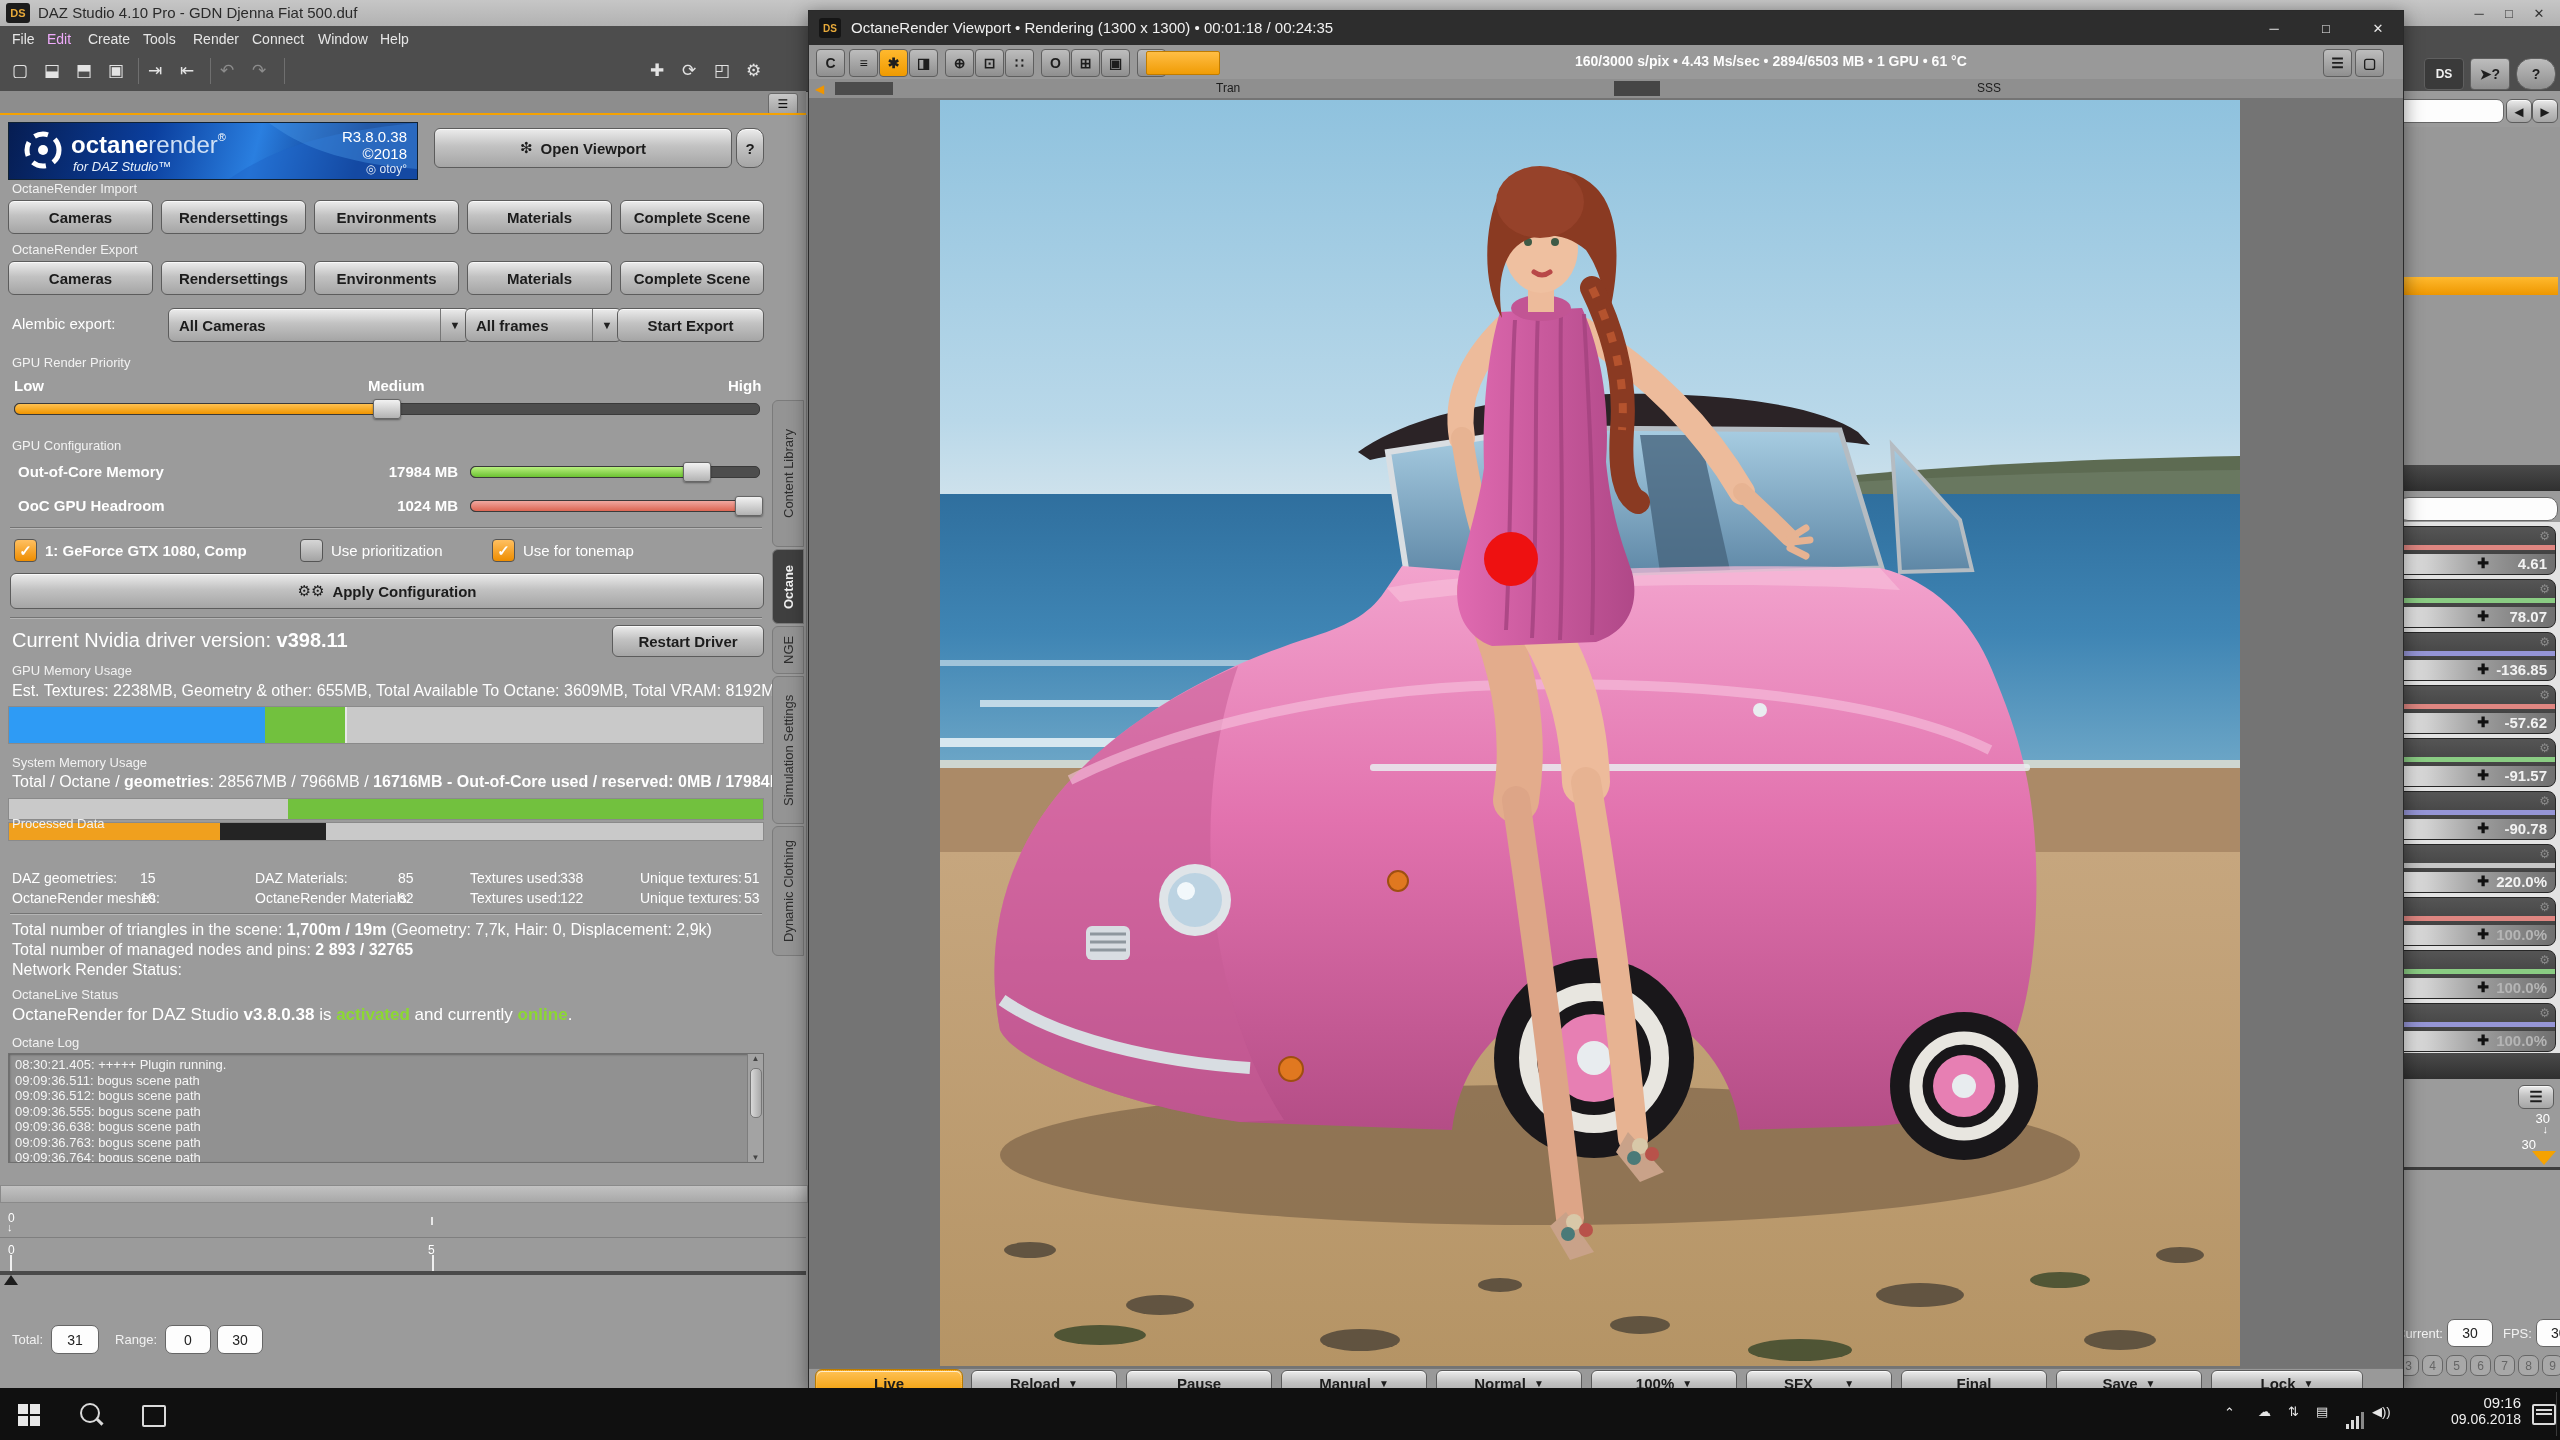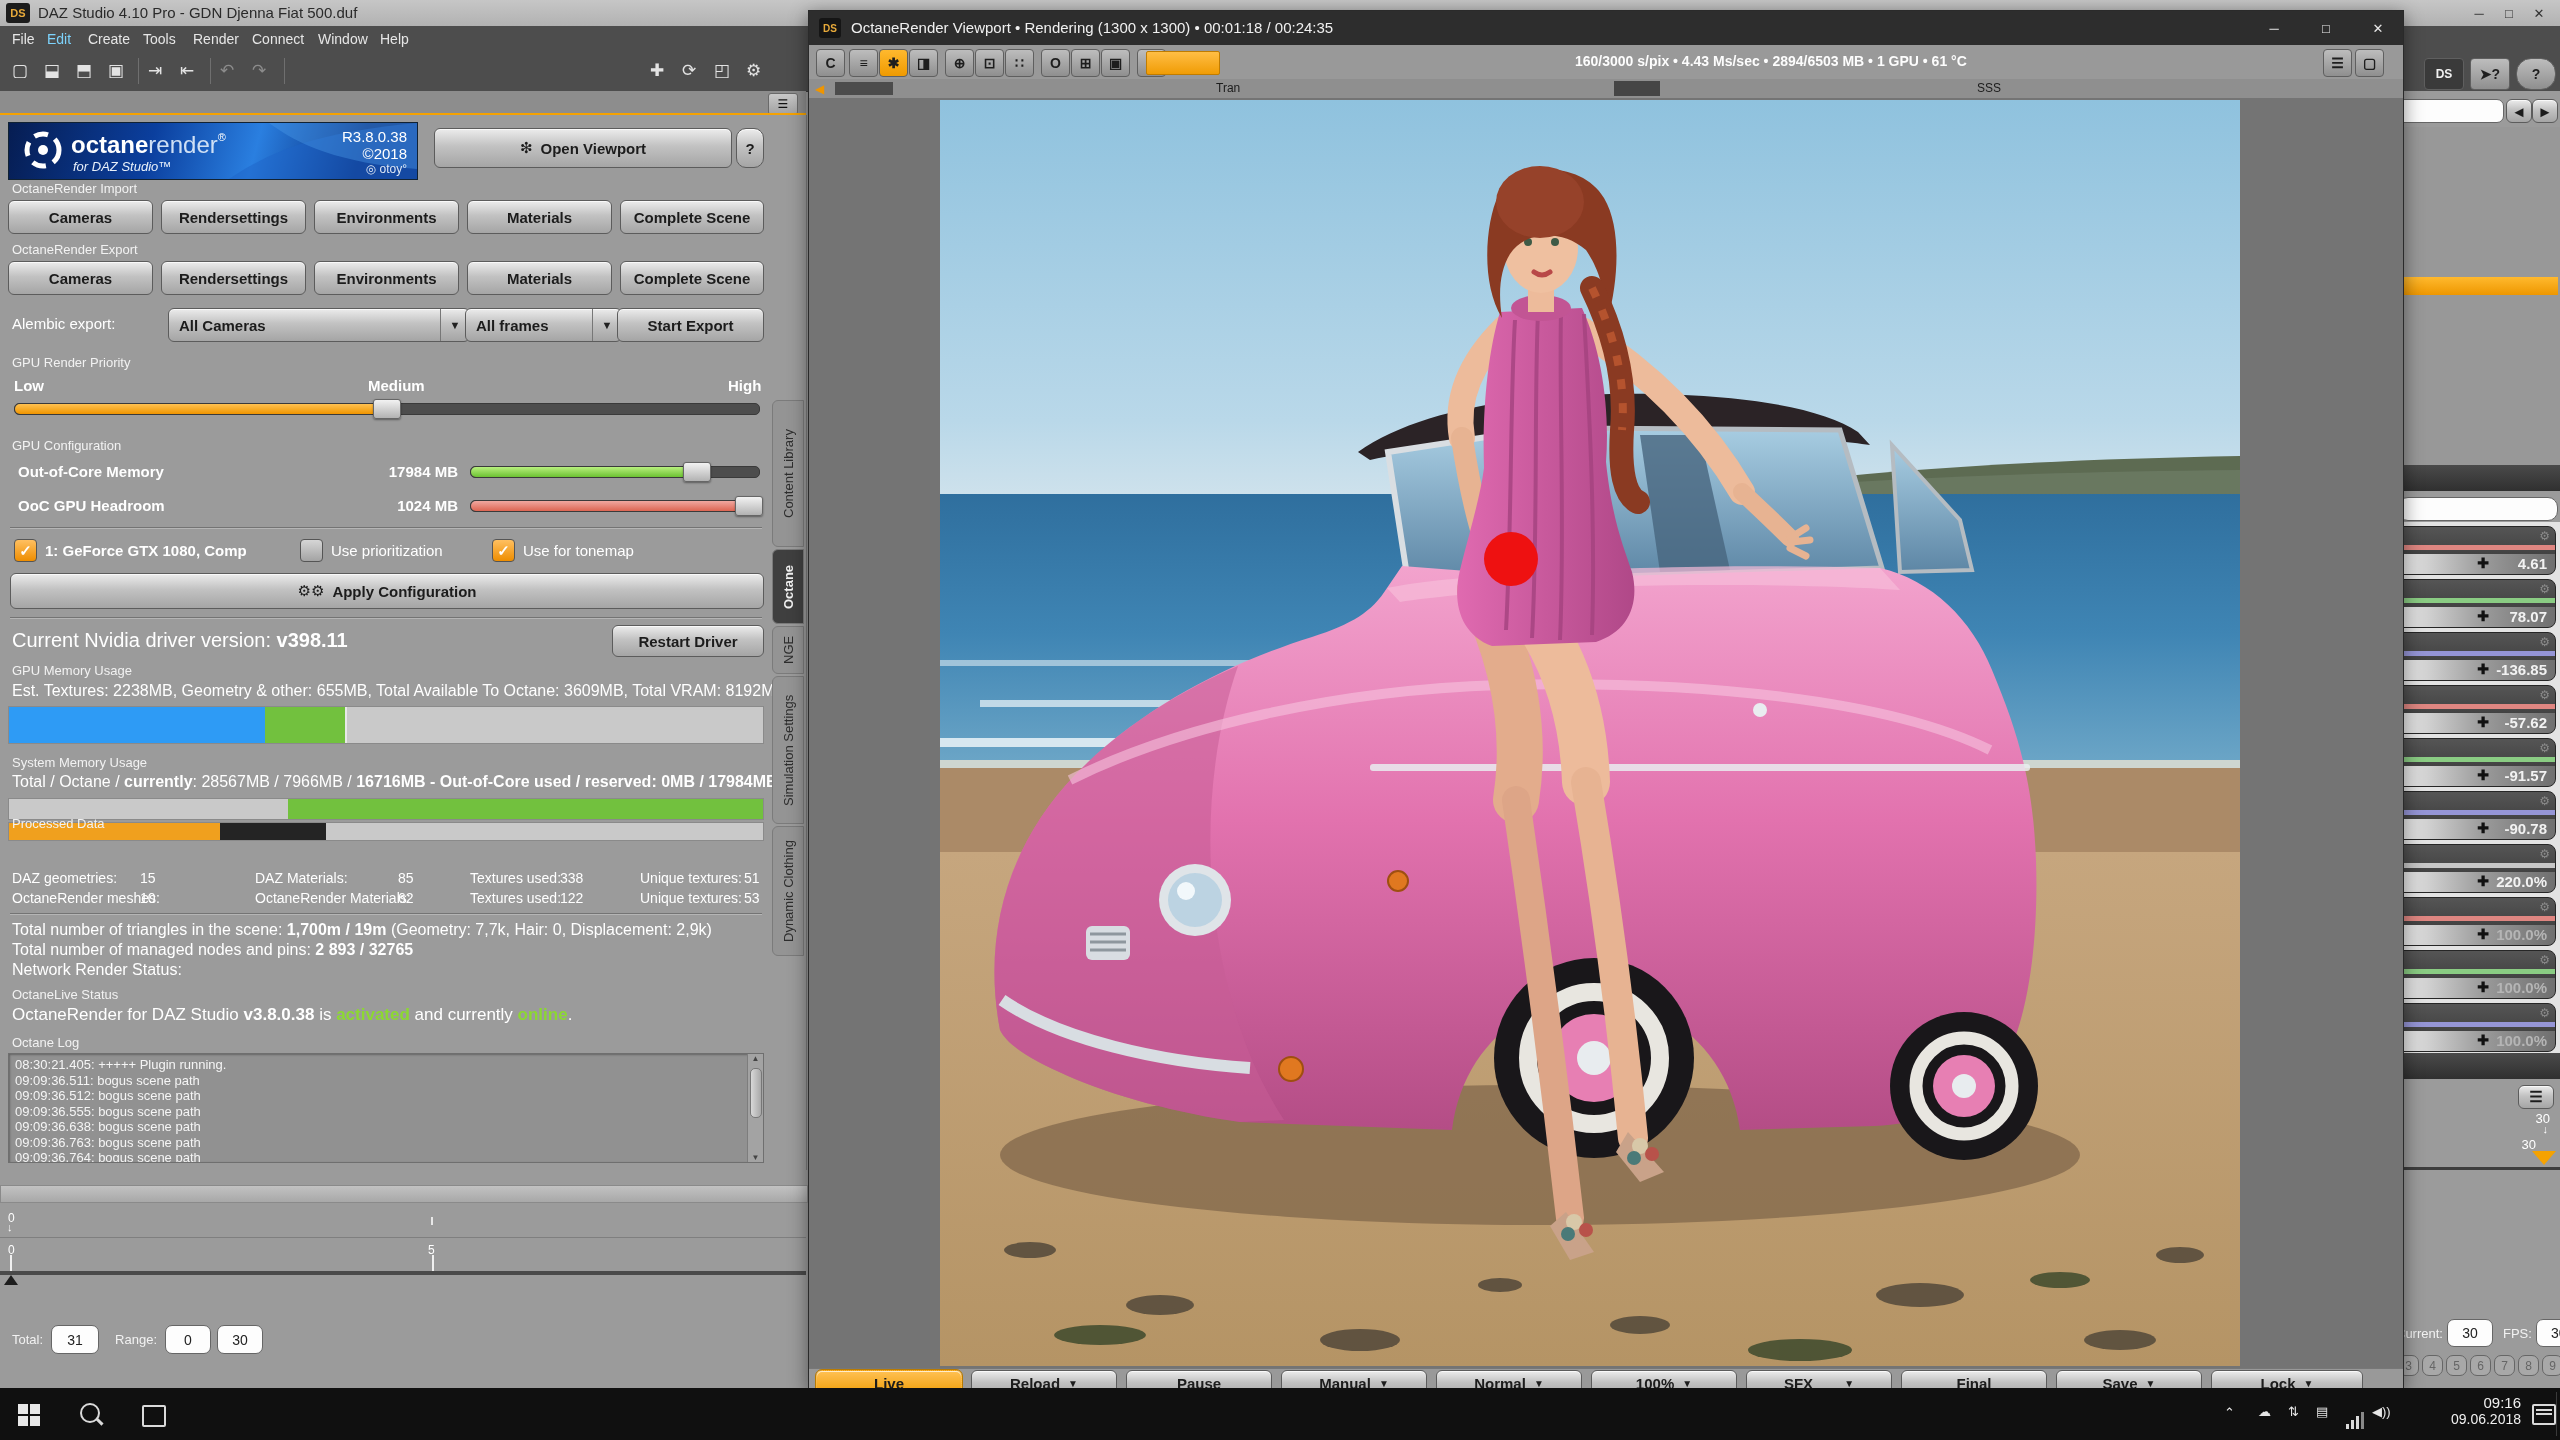--- a/index.html
+++ b/index.html
@@ -77,21 +77,21 @@
     <span class="abs" style="left:38px;top:4px;font-size:15px;color:#2a2a2a;">DAZ Studio 4.10 Pro - GDN Djenna Fiat 500.duf</span>
     <div class="abs flexc" style="right:6px;top:2px;">
       <div class="titlebtn" style="color:#333;">─</div>
       <div class="titlebtn" style="color:#333;">□</div>
       <div class="titlebtn" style="color:#333;">✕</div>
     </div>
   </div>
 
   <div class="abs" style="left:0;top:26px;width:2560px;height:26px;background:#4d4d4d;border-bottom:1px solid #3c3c3c;">
     <span class="abs" style="left:12px;top:5px;font-size:14px;color:#e6e6e6;">File</span>
-    <span class="abs" style="left:47px;top:5px;font-size:14px;color:#7dd3fc;">Edit</span>
+    <span class="abs" style="left:47px;top:5px;font-size:14px;color:#f0abfc;">Edit</span>
     <span class="abs" style="left:88px;top:5px;font-size:14px;color:#e6e6e6;">Create</span>
     <span class="abs" style="left:143px;top:5px;font-size:14px;color:#e6e6e6;">Tools</span>
     <span class="abs" style="left:193px;top:5px;font-size:14px;color:#e6e6e6;">Render</span>
     <span class="abs" style="left:252px;top:5px;font-size:14px;color:#e6e6e6;">Connect</span>
     <span class="abs" style="left:318px;top:5px;font-size:14px;color:#e6e6e6;">Window</span>
     <span class="abs" style="left:380px;top:5px;font-size:14px;color:#e6e6e6;">Help</span>
   </div>
 
   <div class="abs" style="left:0;top:52px;width:2560px;height:39px;background:#4d4d4d;border-bottom:1px solid #3a3a3a;">
     <span class="abs dazicn" style="left:12px;top:8px;">▢</span>
@@ -276,21 +276,21 @@
 
     <span class="abs cap" style="left:12px;top:548px;">GPU Memory Usage</span>
     <span class="abs txt" style="left:12px;top:567px;font-size:16px;">Est. Textures: 2238MB, Geometry &amp; other: 655MB, Total Available To Octane: 3609MB, Total VRAM: 8192MB</span>
     <div class="abs" style="left:8px;top:591px;width:754px;height:36px;background:#c9c9c9;border:1px solid #8a8a8a;">
       <div class="abs" style="left:0;top:0;height:100%;width:34%;background:#2e9bf5;border-right:2px solid #e8e8e8;"></div>
       <div class="abs" style="left:34%;top:0;height:100%;width:10.5%;background:#72c13e;border-right:2px solid #e8e8e8;"></div>
     </div>
 
     <span class="abs cap" style="left:12px;top:640px;">System Memory Usage</span>
     <span class="abs txt" style="left:12px;top:658px;font-size:16px;">
-      <span>Total / Octane / </span><span class="b">currently</span><span>: 28567MB / 7966MB / </span><span class="b">16716MB - Out-of-Core used / reserved: 0MB / 17984MB</span>
+      <span>Total / Octane / </span><span class="b">geometries</span><span>: 28567MB / 7966MB / </span><span class="b">16716MB - Out-of-Core used / reserved: 0MB / 17984MB</span>
     </span>
     <div class="abs" style="left:8px;top:683px;width:754px;height:20px;background:#c9c9c9;border:1px solid #8a8a8a;">
       <div class="abs" style="left:37%;top:0;height:100%;width:63%;background:#72c13e;"></div>
     </div>
     <div class="abs" style="left:8px;top:707px;width:754px;height:17px;background:#c9c9c9;border:1px solid #8a8a8a;">
       <div class="abs" style="left:0;top:0;height:100%;width:28%;background:#f0a01e;"></div>
       <div class="abs" style="left:28%;top:0;height:100%;width:14%;background:#242424;"></div>
     </div>
 
     <span class="abs cap" style="left:12px;top:701px;">Processed Data</span>

